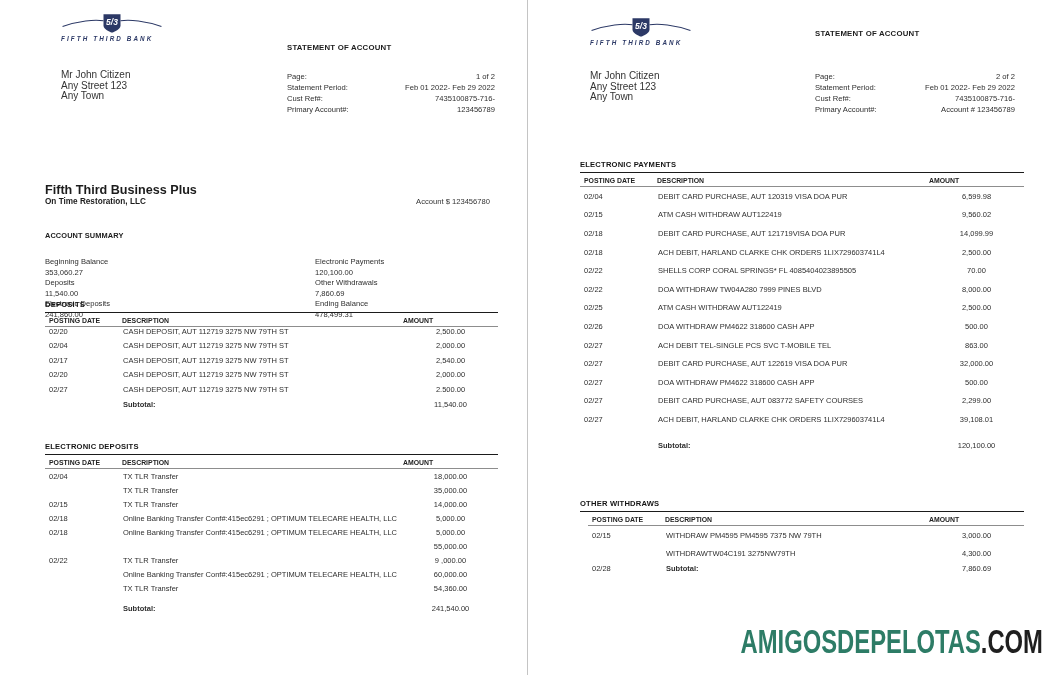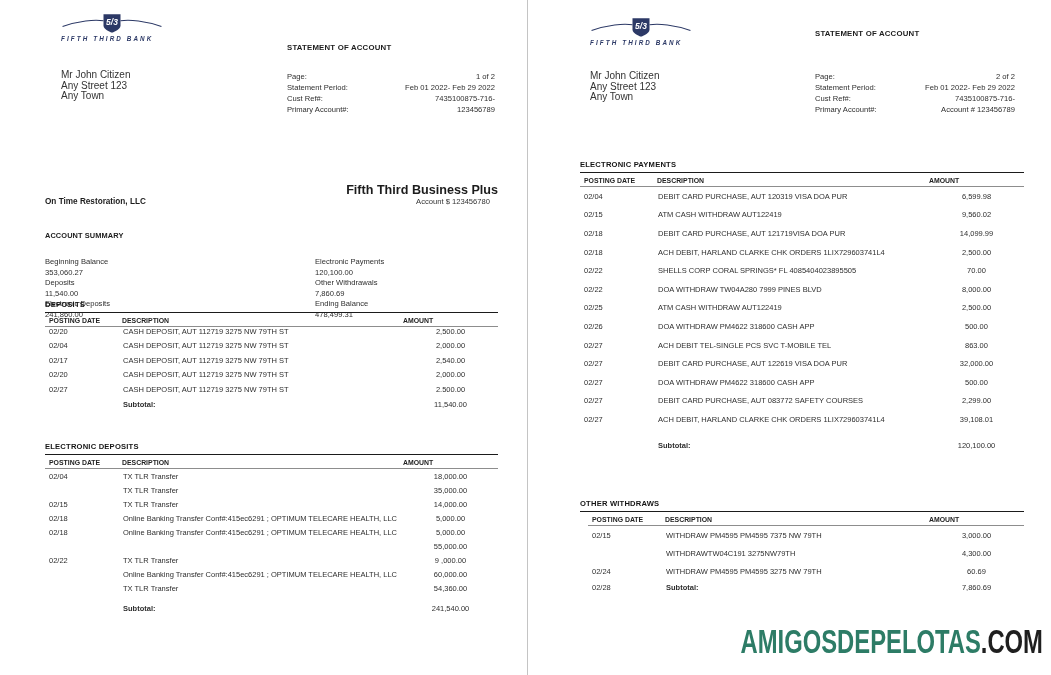--- a/index.html
+++ b/index.html
@@ -32,21 +32,21 @@
   #p2 .address{left:10px;top:71px;}
 
   .info{font-size:7.6px;}
   #p1 .info{left:242px;top:71px;width:208px;}
   #p2 .info{left:235px;top:71px;width:200px;}
   .info-row{display:flex;justify-content:space-between;line-height:11px;white-space:nowrap;}
   .info-value{text-align:right;}
 
   
   .product{left:0;top:184px;width:453px;}
-  .product-title{font-size:12.6px;font-weight:bold;color:#1c1c1c;margin:0;line-height:13px;text-align:right;}
+  .product-title{font-size:12.6px;font-weight:bold;color:#1c1c1c;margin:0;line-height:13px;}
   .company-name{font-size:8.2px;font-weight:bold;color:#1c1c1c;margin:0;line-height:10px;}
   .account-line{position:absolute;right:8px;top:13px;font-size:7.6px;color:#333;}
 
   
   .summary{left:0;top:231px;width:453px;}
   .summary-title{font-size:7.4px;font-weight:bold;color:#1c1c1c;margin-bottom:17px;letter-spacing:0.1px;}
   .sum-cols{position:relative;height:36px;font-size:7.6px;}
   .sum-left{position:absolute;left:0;top:0;width:175px;}
   .sum-right{position:absolute;left:270px;top:0;width:177px;}
   .sum-row{display:flex;justify-content:space-between;line-height:10.6px;white-space:nowrap;flex-direction:column;}
@@ -422,25 +422,20 @@
           <tr>
             <td class="col-date">02/15</td>
             <td class="col-desc">WITHDRAW PM4595 PM4595 7375 NW 79TH</td>
             <td class="col-amount">3,000.00</td>
           </tr>
           <tr>
             <td class="col-date"></td>
             <td class="col-desc">WITHDRAWTW04C191 3275NW79TH</td>
             <td class="col-amount">4,300.00</td>
           </tr>
-          <tr>
-            <td class="col-date">02/24</td>
-            <td class="col-desc">WITHDRAW PM4595 PM4595 3275 NW 79TH</td>
-            <td class="col-amount">60.69</td>
-          </tr>
         </tbody>
         <tfoot>
           <tr>
             <td class="col-date">02/28</td>
             <td class="col-desc subtotal-label">Subtotal:</td>
             <td class="col-amount">7,860.69</td>
           </tr>
         </tfoot>
       </table>
   </div>

